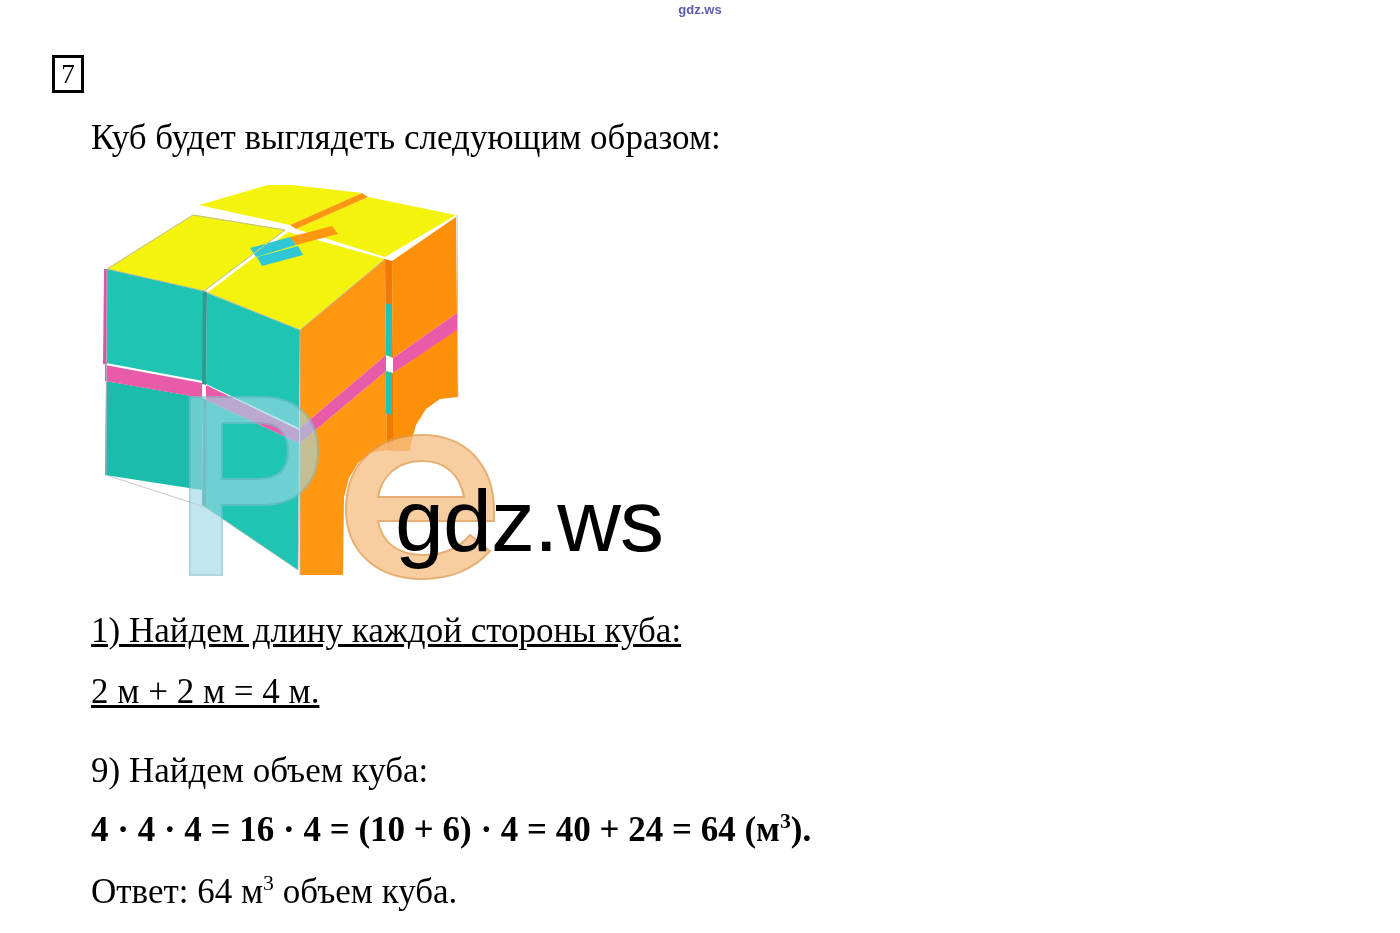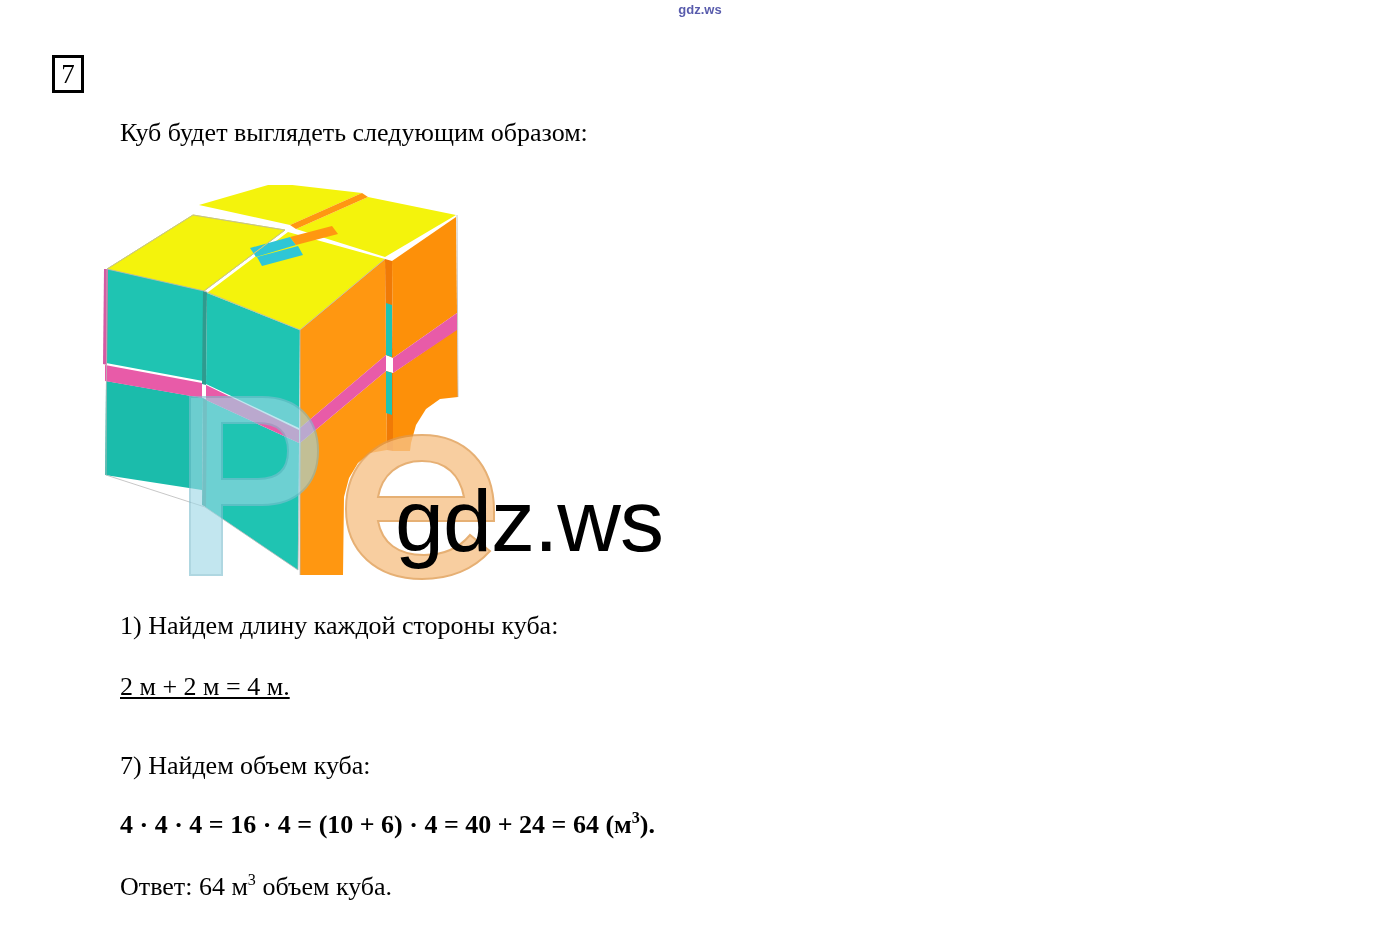--- a/index.html
+++ b/index.html
@@ -45,28 +45,28 @@
     align-items: center;
     justify-content: center;
     font-size: 27px;
     line-height: 1;
     font-family: "Liberation Serif", serif;
   }
 
   
   .para {
     position: absolute;
-    left: 120px;
-    font-size: 26px;
+    left: 91px;
+    font-size: 35px;
     line-height: 1.15;
     white-space: nowrap;
     font-family: "Liberation Serif", "DejaVu Serif", serif;
   }
   #intro-text      { top: 118px; }
-  #step1-label     { top: 611px; }
+  #step1-label     { top: 611px; text-decoration: underline; }
   #step1-equation  { top: 672px; text-decoration: underline; }
   #step2-label     { top: 751px; }
   #step2-equation  { top: 810px; font-weight: bold; }
   #answer-line     { top: 872px; text-align: right; }
 
   sup.exp { font-size: .62em; vertical-align: super; line-height: 0; }
 
   
   #cube-figure {
     position: absolute;
@@ -202,21 +202,21 @@
     </g>
   </svg>
 </div>
 
 <div id="brand-text">gdz.ws</div>
 
 <div class="para" id="step1-label">1) Найдем длину каждой стороны куба:</div>
 
 <div class="para" id="step1-equation">2 м + 2 м = 4 м.</div>
 
-<div class="para" id="step2-label">7) Найдем объем куба:</div>
+<div class="para" id="step2-label">9) Найдем объем куба:</div>
 
 <div class="para" id="step2-equation">
   <span>4 · 4 · 4 = 16 · 4 = (10 + 6) · 4 = 40 + 24 = 64 (м</span><sup class="exp">3</sup><span>).</span>
 </div>
 
 <div class="para" id="answer-line">
   <span>Ответ: 64 м</span><sup class="exp">3</sup><span> объем куба.</span>
 </div>
 
 </body></html>

